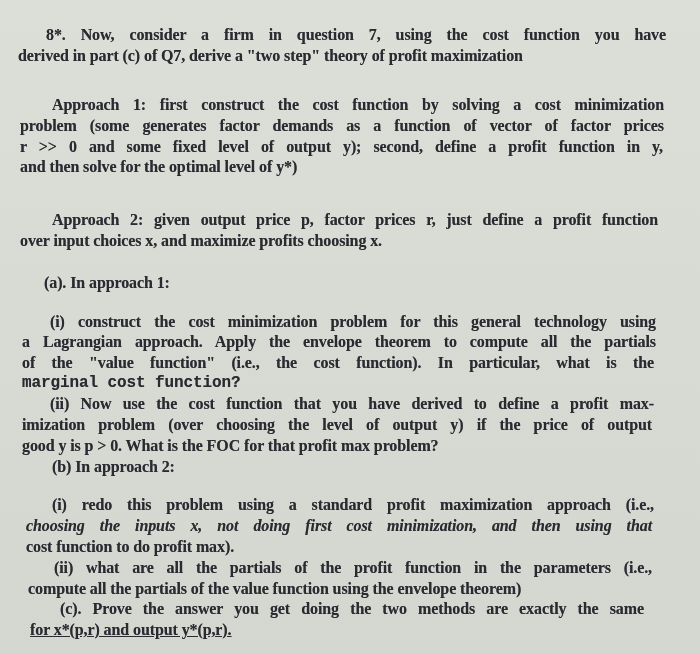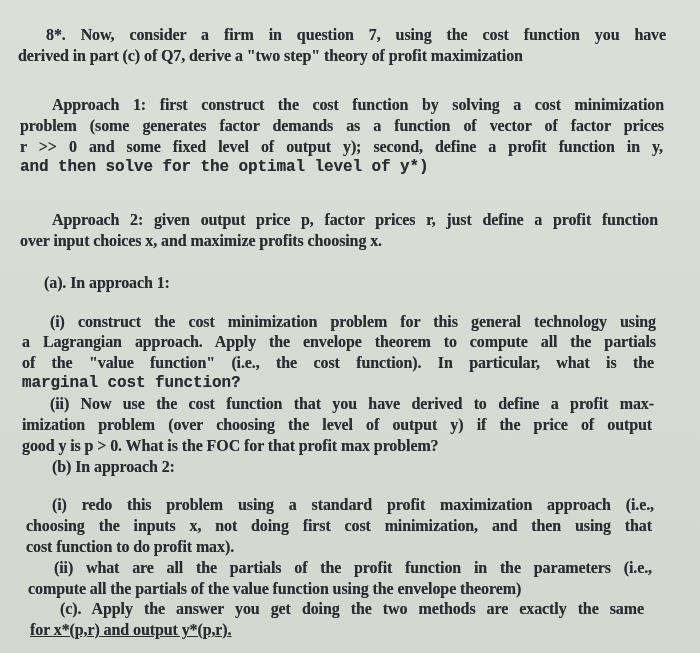--- a/index.html
+++ b/index.html
@@ -29,21 +29,21 @@
 
   <div>
     <div class="line just" style="left:46px; top:25px; width:620px;">8*. Now, consider a firm in question 7,  using the cost function you have</div>
     <div class="line" style="left:18px; top:46px;">derived in part (c) of Q7, derive a "two step" theory of profit maximization</div>
   </div>
 
   <div>
     <div class="line just" style="left:52px; top:95px; width:612px;">Approach 1: first construct the cost function by solving a cost minimization</div>
     <div class="line just" style="left:20px; top:116px; width:644px;">problem (some generates factor demands as a function of vector of factor prices</div>
     <div class="line just" style="left:20px; top:137px; width:643px;">r &gt;&gt; 0 and some fixed level of output y); second, define a profit function in y,</div>
-    <div class="line" style="left:20px; top:157px;font-family:Liberation Mono, monospace;">and then solve for the optimal level of y*)</div>
+    <div class="line" style="left:20px; top:157px;">and then solve for the optimal level of y*)</div>
   </div>
 
   <div>
     <div class="line just" style="left:52px; top:210px; width:606px;">Approach 2: given output price p, factor prices r, just define a profit function</div>
     <div class="line" style="left:20px; top:231px;">over input choices x, and maximize profits choosing x.</div>
   </div>
 
   <div>
     <div class="line" style="left:44px; top:273px;">(a). In approach 1:</div>
 
@@ -59,28 +59,28 @@
       <div class="line just" style="left:22px; top:415px; width:630px;">imization problem (over choosing the level of output y) if the price of output</div>
       <div class="line" style="left:22px; top:436px;">good y is p &gt; 0. What is the FOC for that profit max problem?</div>
     </div>
   </div>
 
   <div>
     <div class="line" style="left:52px; top:457px;text-align:center;">(b) In approach 2:</div>
 
     <div>
       <div class="line just" style="left:52px; top:495px; width:602px;">(i) redo this problem using a standard profit maximization approach (i.e.,</div>
-      <div class="line just" style="left:26px; top:516px; width:626px;">choosing the inputs x, not doing first cost minimization, and then using that</div>
+      <div class="line just" style="left:26px; top:516px; width:626px;font-style:italic;">choosing the inputs x, not doing first cost minimization, and then using that</div>
       <div class="line" style="left:26px; top:537px;">cost function to do profit max).</div>
     </div>
 
     <div>
       <div class="line just" style="left:54px; top:558px; width:598px;">(ii) what are all the partials of the profit function in the parameters (i.e.,</div>
       <div class="line" style="left:28px; top:579px;">compute all the partials of the value function using the envelope theorem)</div>
     </div>
   </div>
 
   <div>
-    <div class="line just" style="left:60px; top:599px; width:584px;">(c). Apply the answer you get doing the two methods are exactly the same</div>
+    <div class="line just" style="left:60px; top:599px; width:584px;">(c). Prove the answer you get doing the two methods are exactly the same</div>
     <div class="line" style="left:30px; top:620px;text-decoration:underline;">for x*(p,r) and output y*(p,r).</div>
   </div>
 
 </div>
 
 </body></html>

